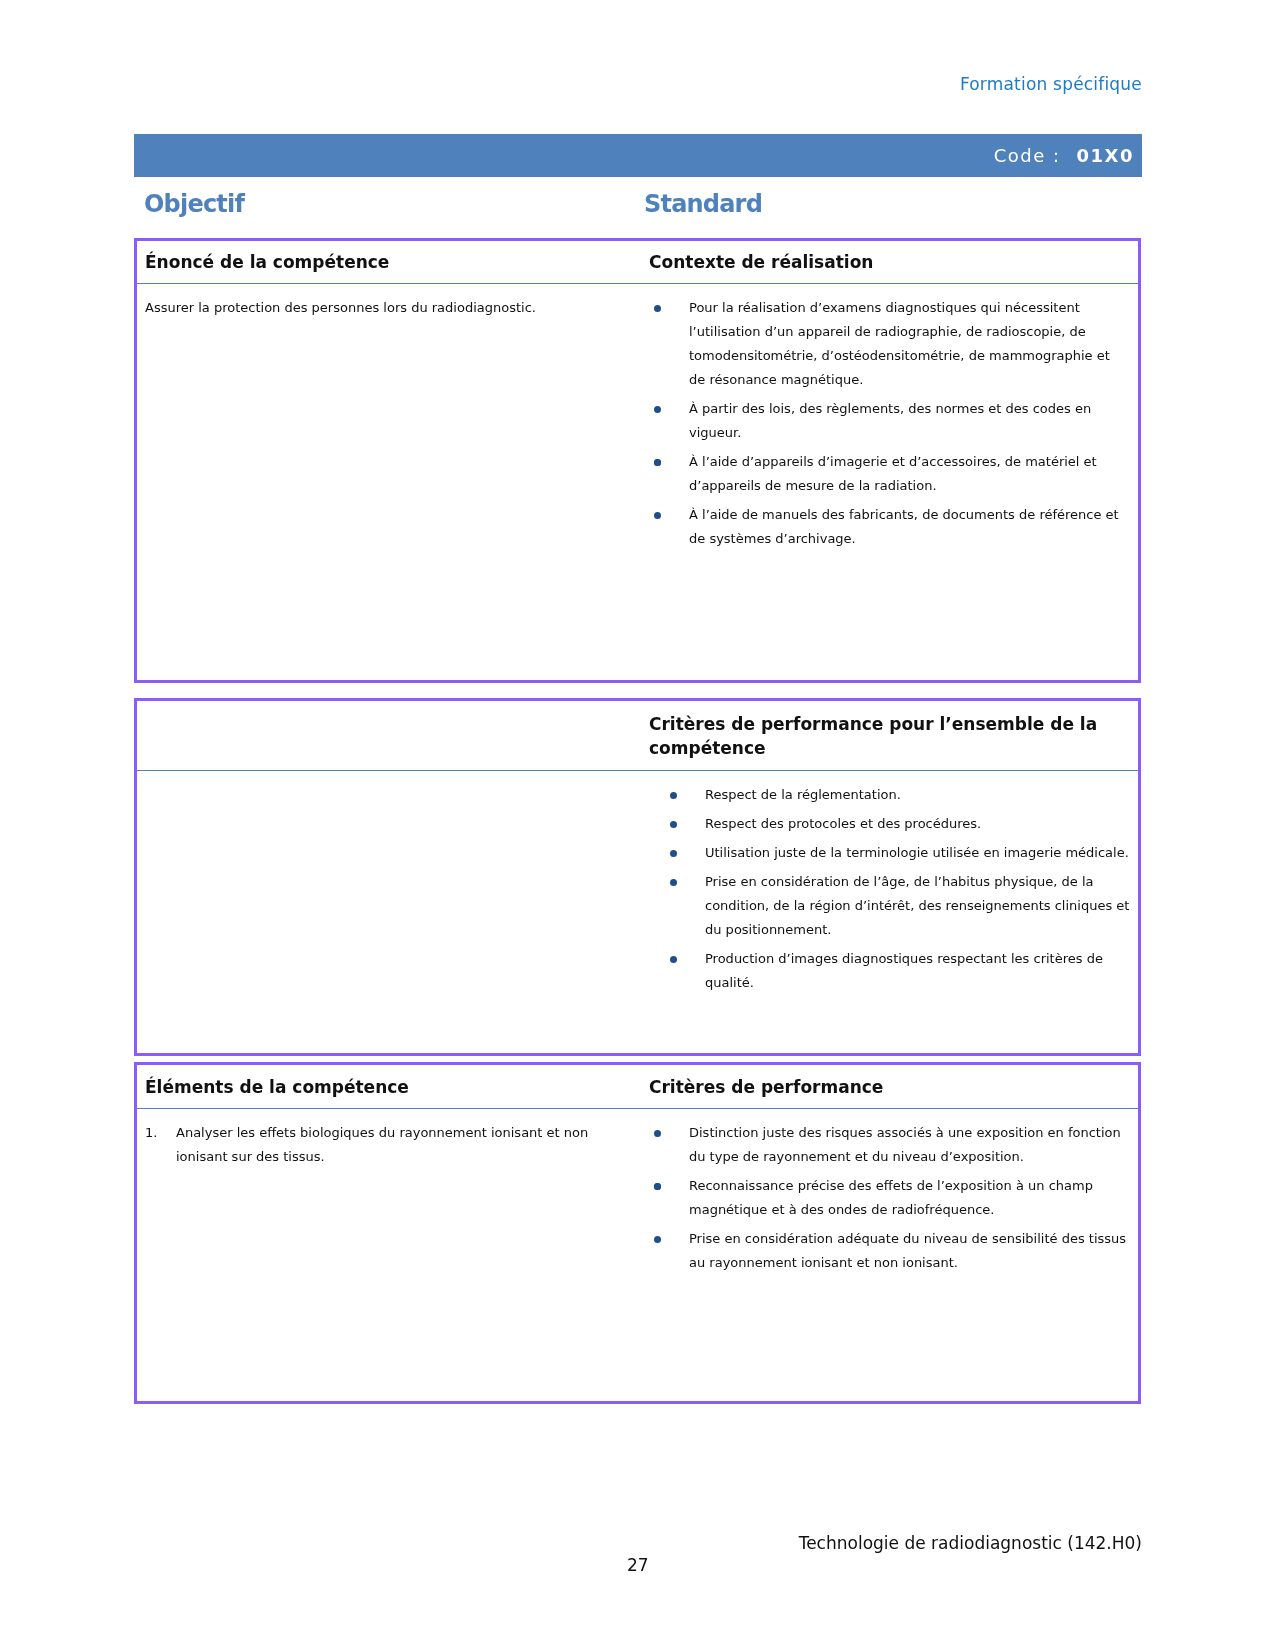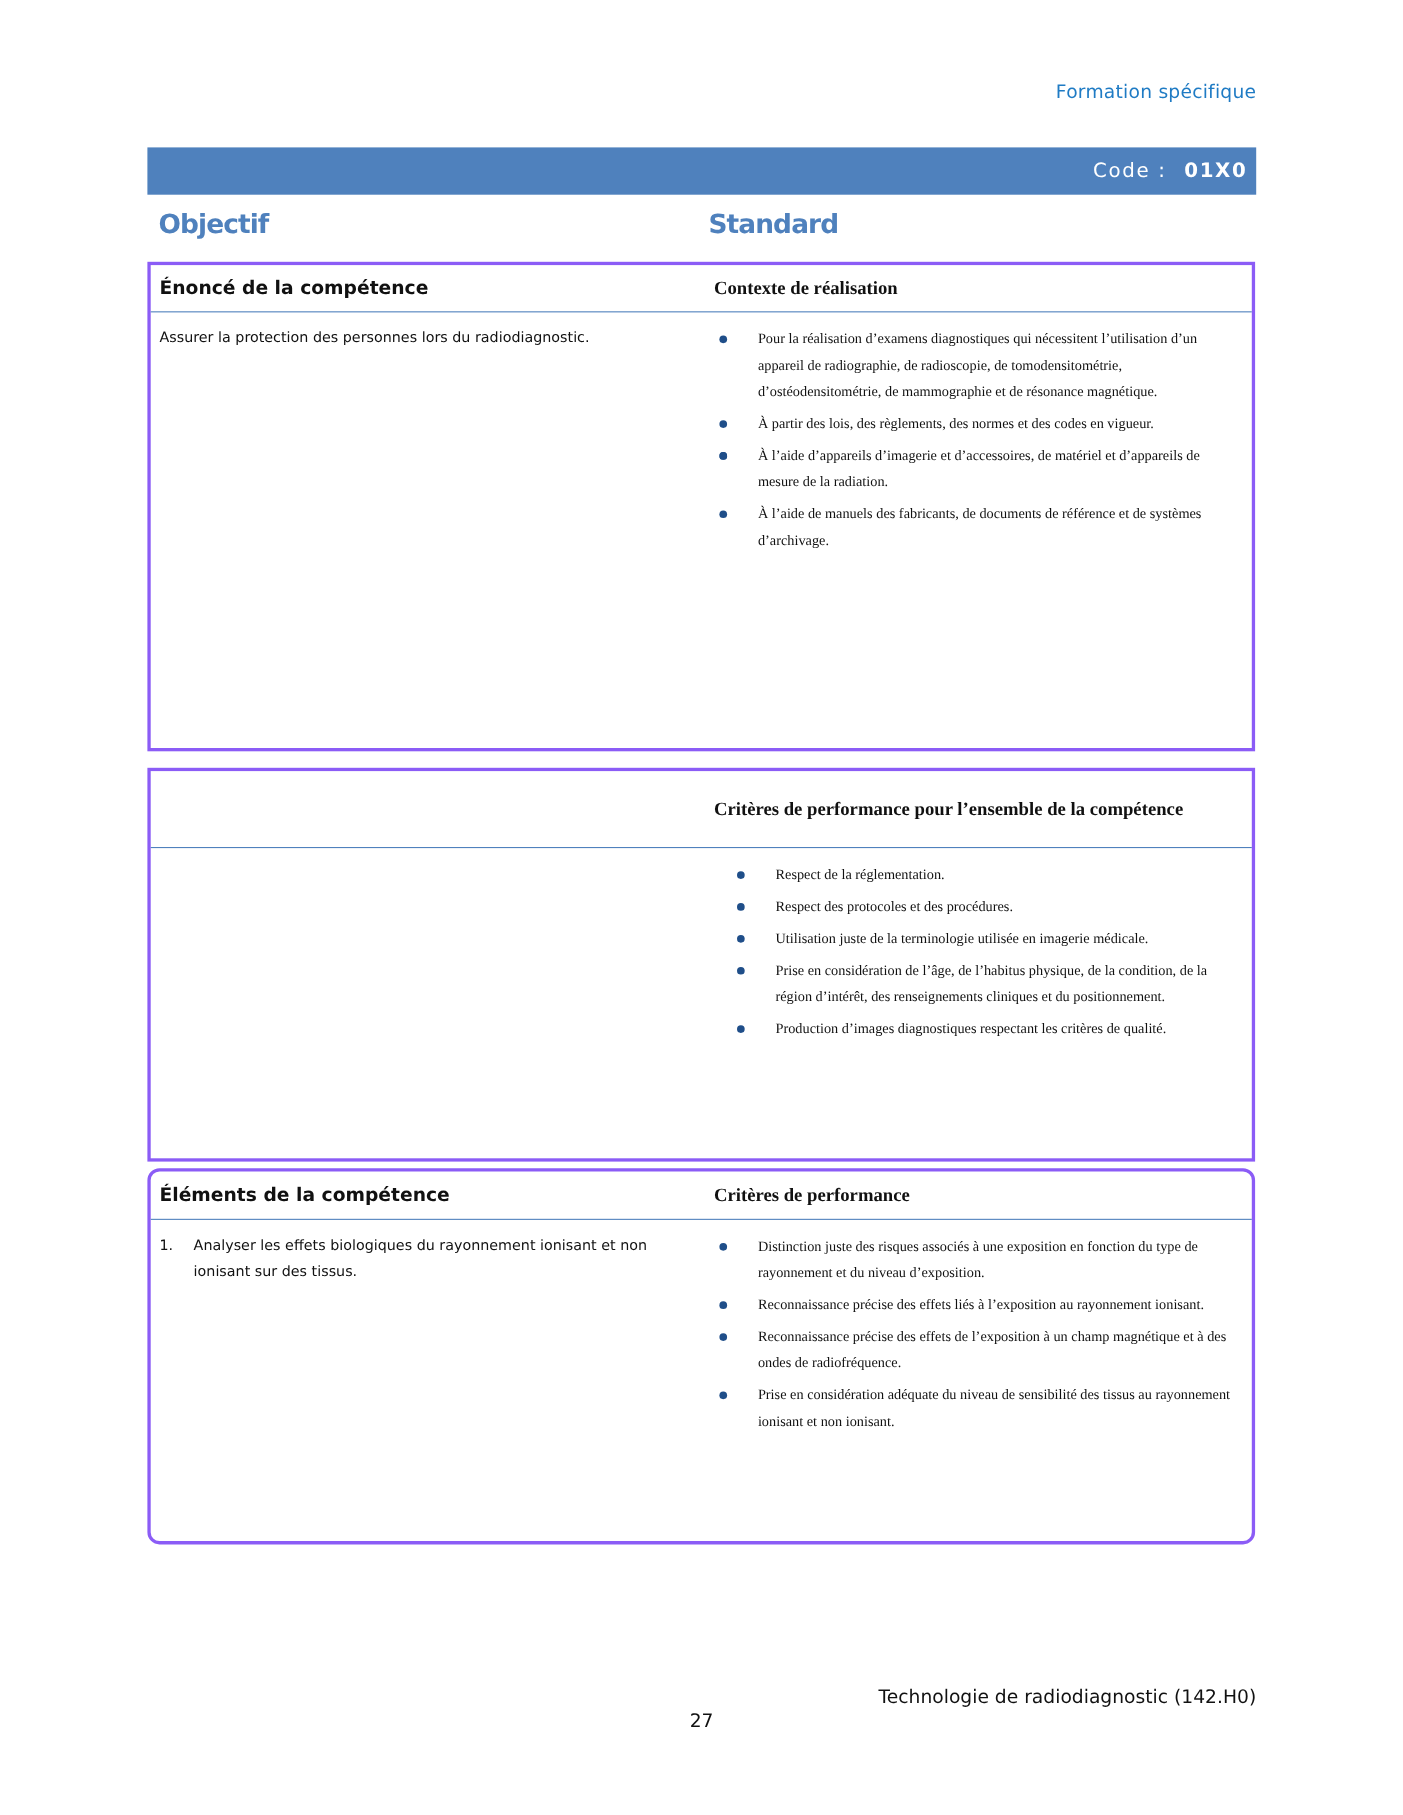--- a/index.html
+++ b/index.html
@@ -8,21 +8,21 @@
   .code-band { position: absolute; left: 134px; top: 134px; width: 1008px; height: 43px; background: #4f81bd; color: #fff; font-size: 18px; letter-spacing: 1.5px; display: flex; justify-content: flex-end; align-items: center; box-sizing: border-box; padding-right: 8px; }
   .code-band .val { margin-left: 16px; font-weight: bold; }
   .section-titles { position: absolute; top: 190px; left: 134px; width: 1008px; height: 40px; }
   .section-titles .t { position: absolute; top: 0; font-size: 24px; font-weight: bold; color: #4f81bd; letter-spacing: -0.8px; }
   .section-titles .t.left { left: 10px; }
   .section-titles .t.right { left: 510px; }
   .box { position: absolute; left: 134px; width: 1007px; border: 3px solid #8b5cf6; box-sizing: border-box; }
   .row { display: flex; }
   .row.head { border-bottom: 1px solid #4f81bd; font-weight: bold; font-size: 17px; }
   .cell-l { width: 505px; box-sizing: border-box; padding-left: 8px; }
-  .cell-r { flex: 1; box-sizing: border-box; padding-left: 7px; padding-right: 8px; font-family: Liberation Serif, serif; }
+  .cell-r { flex: 1; box-sizing: border-box; padding-left: 7px; padding-right: 8px; }
   .row.body { font-size: 13px; line-height: 24px; }
   ul.bul { list-style: none; margin: 0; padding: 0; }
   ul.bul li { position: relative; padding-left: 40px; margin-bottom: 5px; }
   ul.bul li .dot { position: absolute; left: 5px; top: 9px; width: 7px; height: 7px; border-radius: 50%; background: #1f4e89; }
   ol.num { margin: 0; padding: 0; list-style: none; }
   ol.num li { position: relative; padding-left: 31px; }
   ol.num li .n { position: absolute; left: 0; }
   .footer-title { position: absolute; top: 1533px; right: 133px; font-size: 17px; }
   .page-num { position: absolute; top: 1555px; left: 627px; font-size: 17px; }
 </style>
@@ -72,35 +72,35 @@
           <li><span class="dot"></span><span>Respect de la réglementation.</span></li>
           <li><span class="dot"></span><span>Respect des protocoles et des procédures.</span></li>
           <li><span class="dot"></span><span>Utilisation juste de la terminologie utilisée en imagerie médicale.</span></li>
           <li><span class="dot"></span><span>Prise en considération de l’âge, de l’habitus physique, de la condition, de la région d’intérêt, des renseignements cliniques et du positionnement.</span></li>
           <li><span class="dot"></span><span>Production d’images diagnostiques respectant les critères de qualité.</span></li>
         </ul>
     </div>
   </div>
 </div>
 
-<div class="box" style="top:1062px; height:342px;border-radius:11px;">
+<div class="box" style="top:1062px; height:342px;">
   <div class="row head" style="height:43px; align-items:center;">
     <div class="cell-l">Éléments de la compétence</div>
     <div class="cell-r">Critères de performance</div>
   </div>
   <div class="row body" style="padding-top:12px;">
     <div class="cell-l" style="padding-right:18px;">
       <ol class="num" id="t3left">
           <li><span class="n">1.</span><span>Analyser les effets biologiques du rayonnement ionisant et non ionisant sur des tissus.</span></li>
         </ol>
     </div>
     <div class="cell-r">
       <ul class="bul" id="t3list">
           <li><span class="dot"></span><span>Distinction juste des risques associés à une exposition en fonction du type de rayonnement et du niveau d’exposition.</span></li>
-          <li><span class="dot"></span><span>Reconnaissance précise des effets liés à l’exposition au rayonnement ionisant.</span></li>
+          <li><span class="dot"></span></li>
           <li><span class="dot"></span><span>Reconnaissance précise des effets de l’exposition à un champ magnétique et à des ondes de radiofréquence.</span></li>
           <li><span class="dot"></span><span>Prise en considération adéquate du niveau de sensibilité des tissus au rayonnement ionisant et non ionisant.</span></li>
         </ul>
     </div>
   </div>
 </div>
 
 <div class="footer-title">Technologie de radiodiagnostic (142.H0)</div>
 <div class="page-num">27</div>
 

